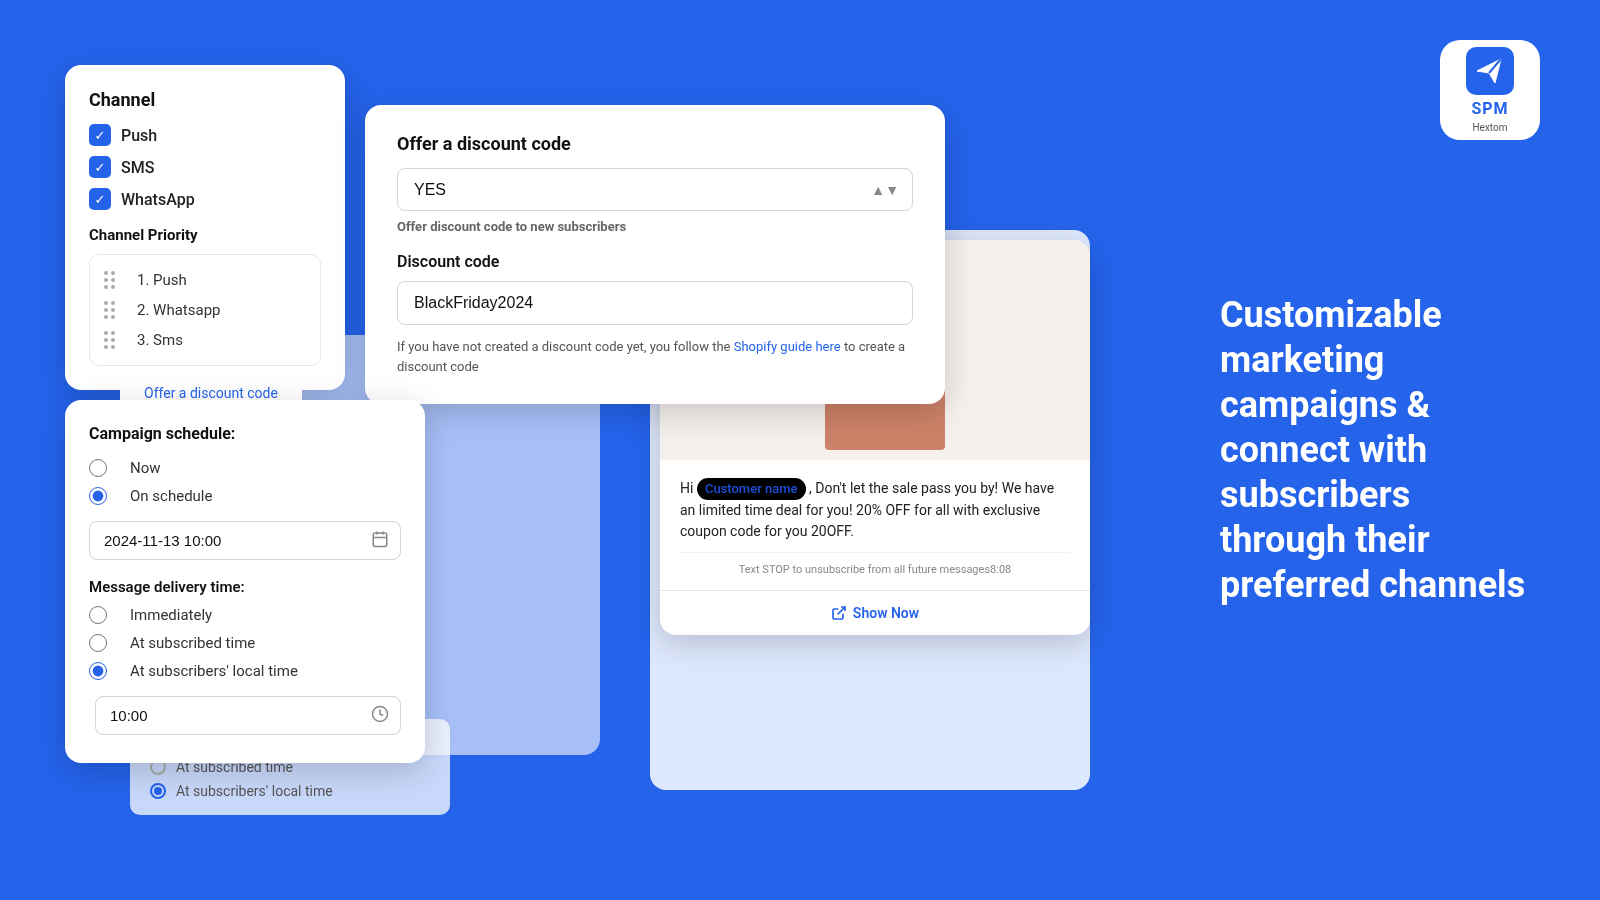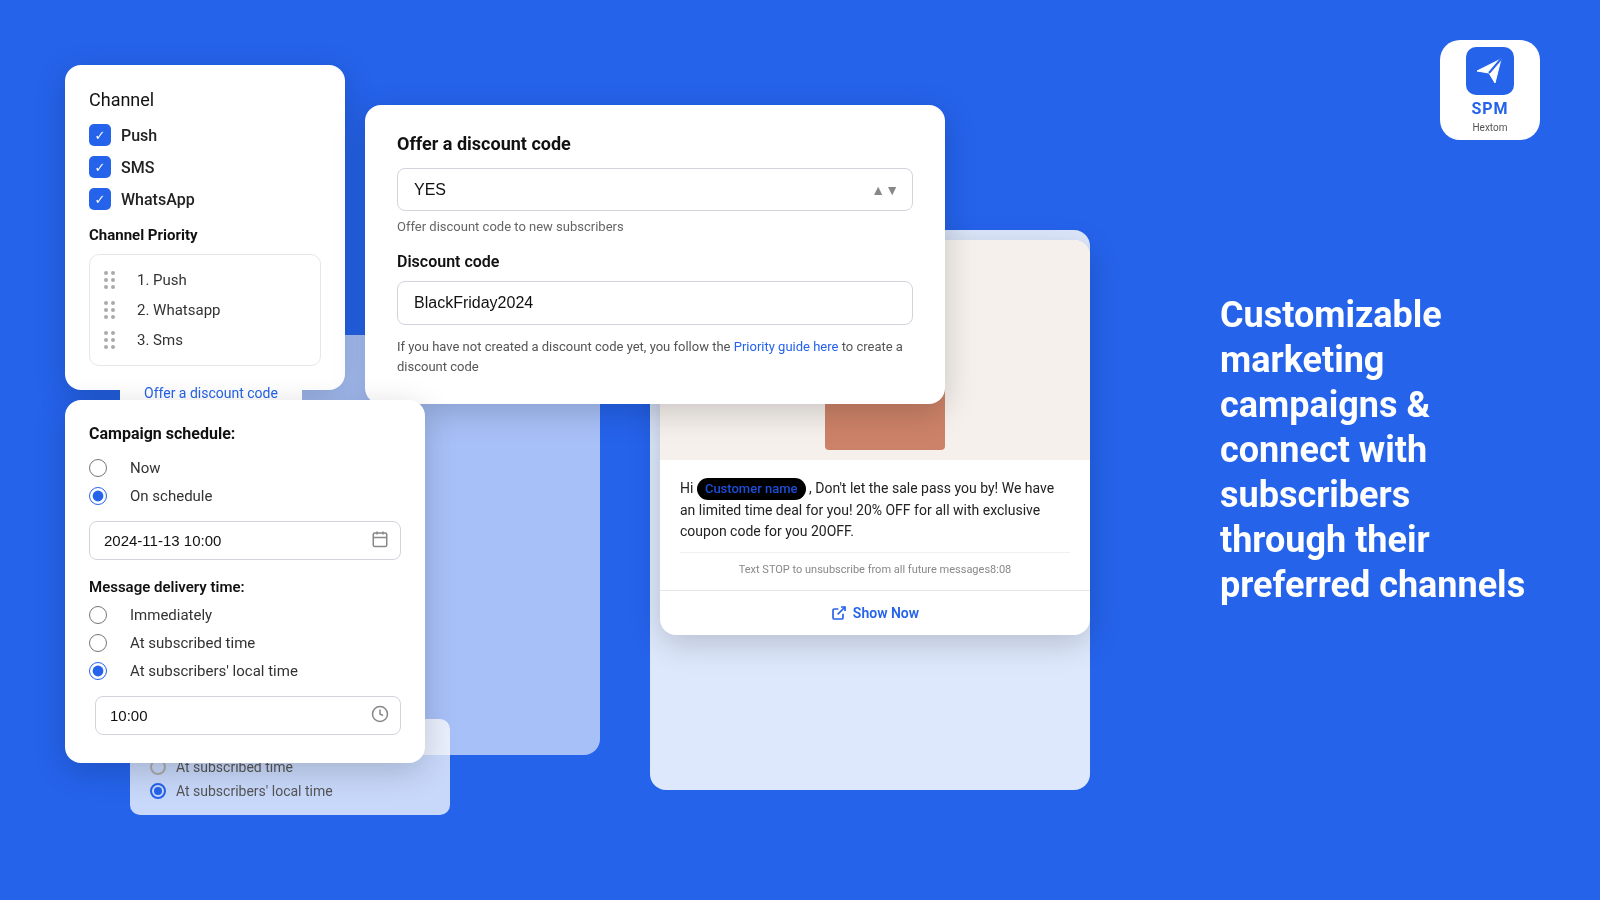--- a/index.html
+++ b/index.html
@@ -78,21 +78,21 @@
 
     
     .channel-card {
       left: 65px;
       top: 65px;
       width: 280px;
       z-index: 10;
     }
     .channel-card h3 {
       font-size: 18px;
-      font-weight: 400;
+      font-weight: 700;
       color: #111;
       margin-bottom: 14px;
     }
     .channel-item {
       display: flex;
       align-items: center;
       gap: 10px;
       margin-bottom: 10px;
     }
     .channel-item .chk {
@@ -183,20 +183,21 @@
       top: 50%;
       transform: translateY(-50%);
       color: #888;
       pointer-events: none;
       font-size: 14px;
     }
     .helper-text {
       font-size: 13px;
       color: #666;
       margin-bottom: 18px;
+      font-weight: bold;
     }
     .discount-card label {
       font-size: 16px;
       font-weight: 600;
       color: #111;
       display: block;
       margin-bottom: 10px;
     }
     .discount-input {
       width: 100%;
@@ -531,21 +532,21 @@
     <span class="select-arrow">▲▼</span>
   </div>
   
   <p class="helper-text">Offer discount code to new subscribers</p>
   
   <label>Discount code</label>
   <input class="discount-input" type="text" value="BlackFriday2024" style="">
   
   <p class="guide-text">
     <span>If you have not created a discount code yet, you follow the</span>
-    <a href="#"> <span>Priority guide here</span></a>
+    <a href="#"> <span>Shopify guide here</span></a>
     <span>to create a discount code</span>
   </p>
 </div>
 
 <div class="bg-card-1"></div>
 <div class="bg-card-2"></div>
 
 <div class="offer-tab-strip">
   <div class="offer-tab active">Offer a discount code</div>
 </div>

